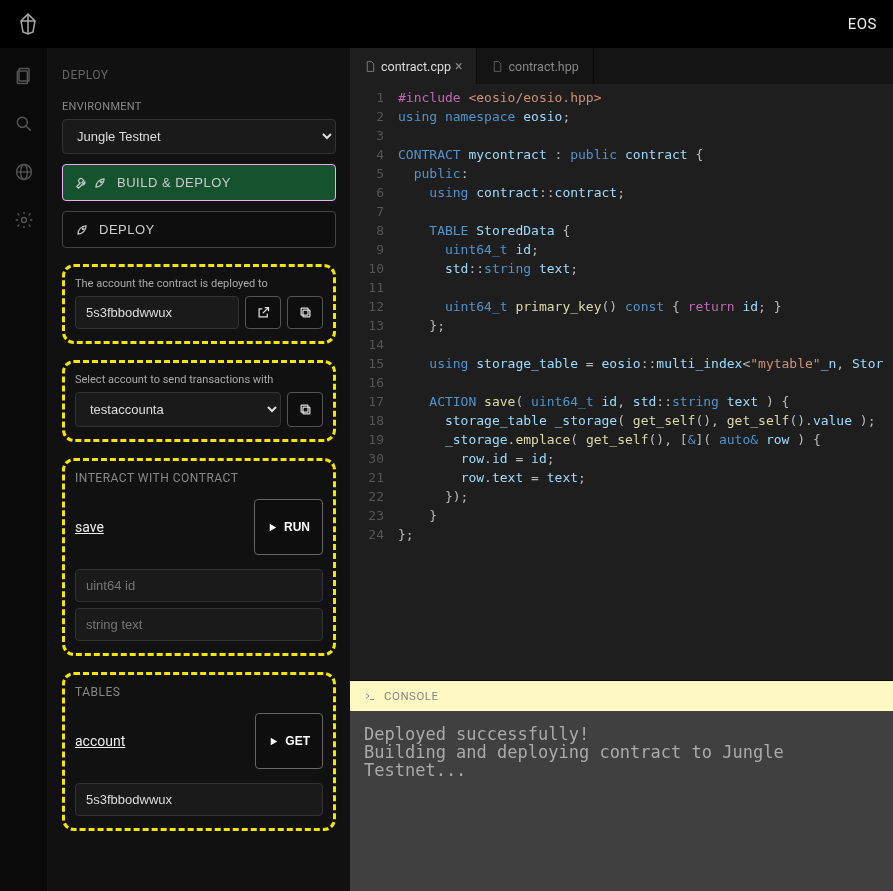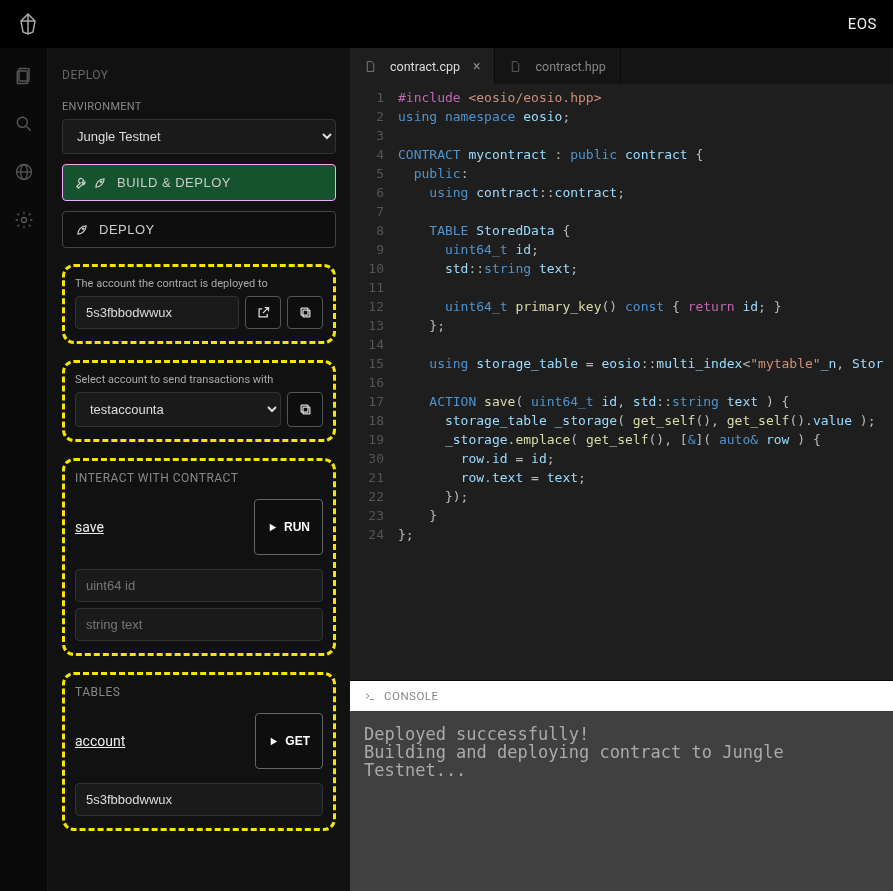--- a/index.html
+++ b/index.html
@@ -170,21 +170,21 @@
   }
   .tabs {
     display: flex;
     background: #141414;
     height: 36px;
     align-items: stretch;
   }
   .tab {
     display: flex;
     align-items: center;
-    gap: 13px;
+    gap: 4px;
     padding: 0 14px;
     color: #888;
     font-size: 12.5px;
     cursor: pointer;
     border-right: 1px solid #0a0a0a;
   }
   .tab.active {
     background: #1e1e1e;
     color: #ddd;
   }
@@ -214,21 +214,21 @@
   .tok-pp   { color: #c168b2; margin-top: 20px; }
   .tok-inc  { color: #ce9178; }
   .tok-kw   { color: #4e94ce; }
   .tok-type { color: #4e94ce; }
   .tok-id   { color: #9cdcfe; }
   .tok-str  { color: #ce9178; }
   .tok-punc { color: #bbb; }
   .tok-fn   { color: #dcdcaa; }
   .tok-ret  { color: #c168b2; }
   .console-head {
-    background: #ffffff;
+    background: #fef9c3;
     padding: 8px 14px;
     color: #888;
     font-size: 11.5px;
     letter-spacing: 0.5px;
     display: flex;
     align-items: center;
     gap: 8px;
     border-top: 1px solid #0a0a0a;
   }
   .console-body {

